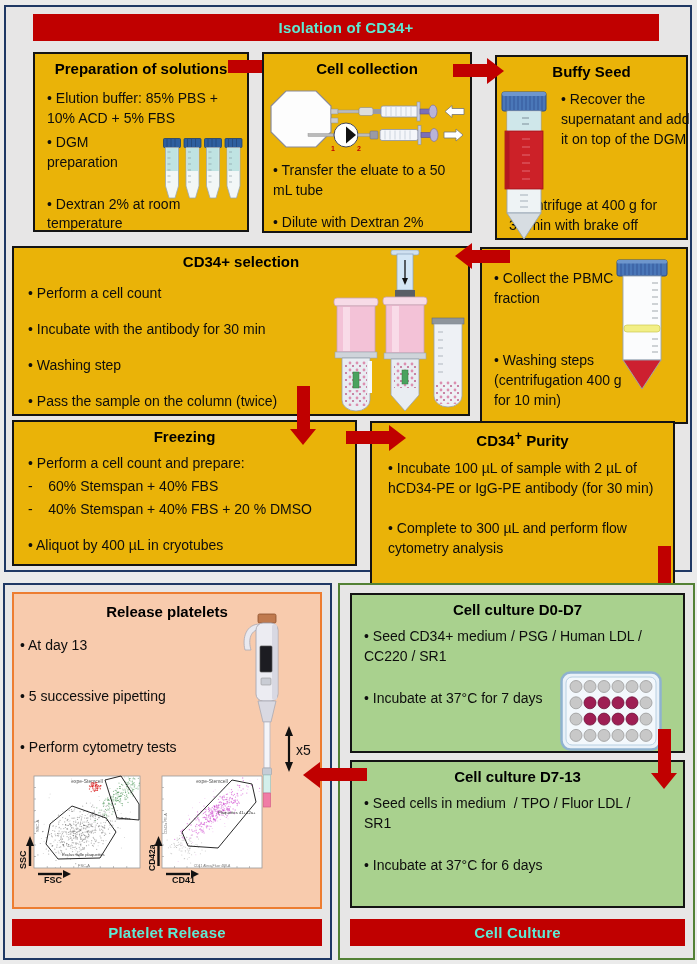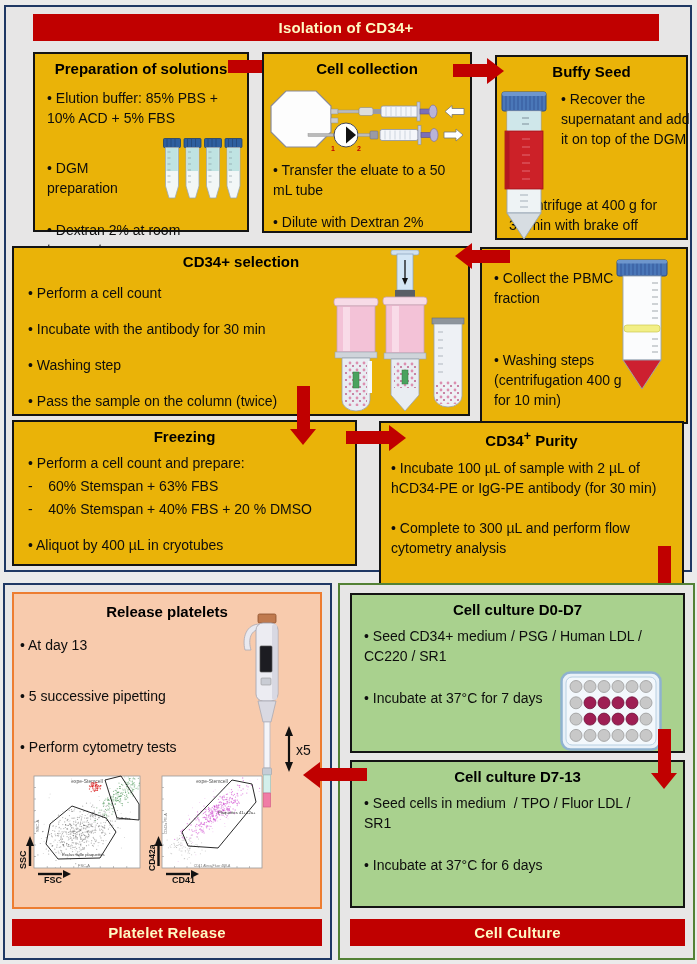--- a/index.html
+++ b/index.html
@@ -1,20 +1,20 @@
 <!DOCTYPE html>
 <html><head>
 <meta charset="utf-8">
 <style>
   *{margin:0;padding:0;box-sizing:border-box}
   html,body{background:#ffffff;font-family:"Liberation Sans",sans-serif}
   .canvas{position:relative;width:697px;height:964px;background:#ebebeb;overflow:hidden}
   .section{position:absolute;background:#e7e6e6;border:2px solid #1f3864}
   .section.green{border-color:#538135}
-  .banner{position:absolute;background:#c00000;color:#fef9c3;font-weight:bold;font-size:15px;
+  .banner{position:absolute;background:#c00000;color:#5eead4;font-weight:bold;font-size:15px;
           text-align:center;line-height:27px;height:27px;letter-spacing:.2px}
   .box{position:absolute;background:#eab308;border:2px solid #141414;padding:0 12px}
   .box.green{background:#a9d18e}
   .box.orange{background:#f8cbad;border-color:#ed7d31}
   .box-title{font-weight:bold;font-size:15px;text-align:center;padding-top:6px;color:#000}
   .bullet{font-size:14px;line-height:1.42;white-space:pre-wrap;color:#0d0d0d}
   .icon{position:absolute}
   .abar{position:absolute;background:#c00000}
   .ahead-r{position:absolute;width:0;height:0;border-top:13px solid transparent;border-bottom:13px solid transparent;border-left:17px solid #c00000}
   .ahead-l{position:absolute;width:0;height:0;border-top:13px solid transparent;border-bottom:13px solid transparent;border-right:17px solid #c00000}
@@ -26,21 +26,21 @@
 
 <div class="canvas">
 
   <div class="section" style="left:4px;top:5px;width:688px;height:567px"></div>
   <div>
     <div class="banner" style="left:33px;top:14px;width:626px">Isolation of CD34+</div>
 
     <div class="box" style="left:33px;top:52px;width:216px;height:180px">
       <div class="box-title">Preparation of solutions</div>
       <div style="margin-top:12px">
-        <div class="bullet" style="margin-bottom:30px">• Elution buffer: 85% PBS + 10% ACD + 5% FBS</div>
+        <div class="bullet" style="margin-bottom:4px">• Elution buffer: 85% PBS + 10% ACD + 5% FBS</div>
         <div class="bullet" style="margin-bottom:22px;max-width:110px">• DGM preparation</div>
         <div class="bullet" style="max-width:150px">• Dextran 2% at room temperature</div>
       </div>
       <svg class="icon" style="left:128px;top:84px" width="80" height="62" viewBox="0 0 80 62">
         <defs>
           <g id="ftube">
             <rect x="0.5" y="0.5" width="17" height="9" rx="1" fill="#2e5f9f" stroke="#1d3f6e" stroke-width="0.8"></rect>
             <path d="M4 1v8M8 1v8M12 1v8" stroke="#24487a" stroke-width="0.8"></path>
             <path d="M2.5 9.5 h13 V48 L12 60 H6 L2.5 48 Z" fill="#f2f7f7" stroke="#9aa7b0" stroke-width="0.8"></path>
             <rect x="3.2" y="10" width="11.6" height="23" fill="#bfe3e2"></rect>
@@ -171,27 +171,27 @@
         <path d="M38 24h6M38 31h6M38 38h6M38 45h6M38 52h6M38 59h6M38 80h6M38 87h6M38 93h6" stroke="#66707a" stroke-width="0.6"></path>
         <rect x="10" y="66" width="36" height="7" rx="3" fill="#f2ef86" stroke="#cdc84e" stroke-width="0.7"></rect>
         <polygon points="9,101 47,101 28,130" fill="#cd2030" stroke="#97a6b4" stroke-width="0.9"></polygon>
       </svg>
     </div>
 
     <div class="box" style="left:12px;top:420px;width:345px;height:146px;padding:0 14px">
       <div class="box-title">Freezing</div>
       <div style="margin-top:9px">
         <div class="bullet" style="margin-bottom:3px">• Perform a cell count and prepare:</div>
-        <div class="bullet" style="margin-bottom:3px">-    60% Stemspan + 63% FBS</div>
+        <div class="bullet" style="margin-bottom:3px">-    60% Stemspan + 40% FBS</div>
         <div class="bullet" style="margin-bottom:16px">-    40% Stemspan + 40% FBS + 20 % DMSO</div>
         <div class="bullet">• Aliquot by 400 µL in cryotubes</div>
       </div>
     </div>
 
-    <div class="box" style="left:379px;top:421px;width:305px;height:169px;padding:0 10px">
+    <div class="box" style="left:370px;top:421px;width:305px;height:169px;padding:0 16px">
       <div class="box-title"><span>CD34</span><sup>+</sup><span> Purity</span></div>
       <div style="margin-top:10px">
         <div class="bullet" style="margin-bottom:20px">• Incubate 100 µL of sample with 2 µL of hCD34-PE or IgG-PE antibody (for 30 min)</div>
         <div class="bullet">• Complete to 300 µL and perform flow cytometry analysis</div>
       </div>
     </div>
 
     <div>
       <div class="abar" style="left:228px;top:60px;width:34px;height:13px"></div>
     </div>

